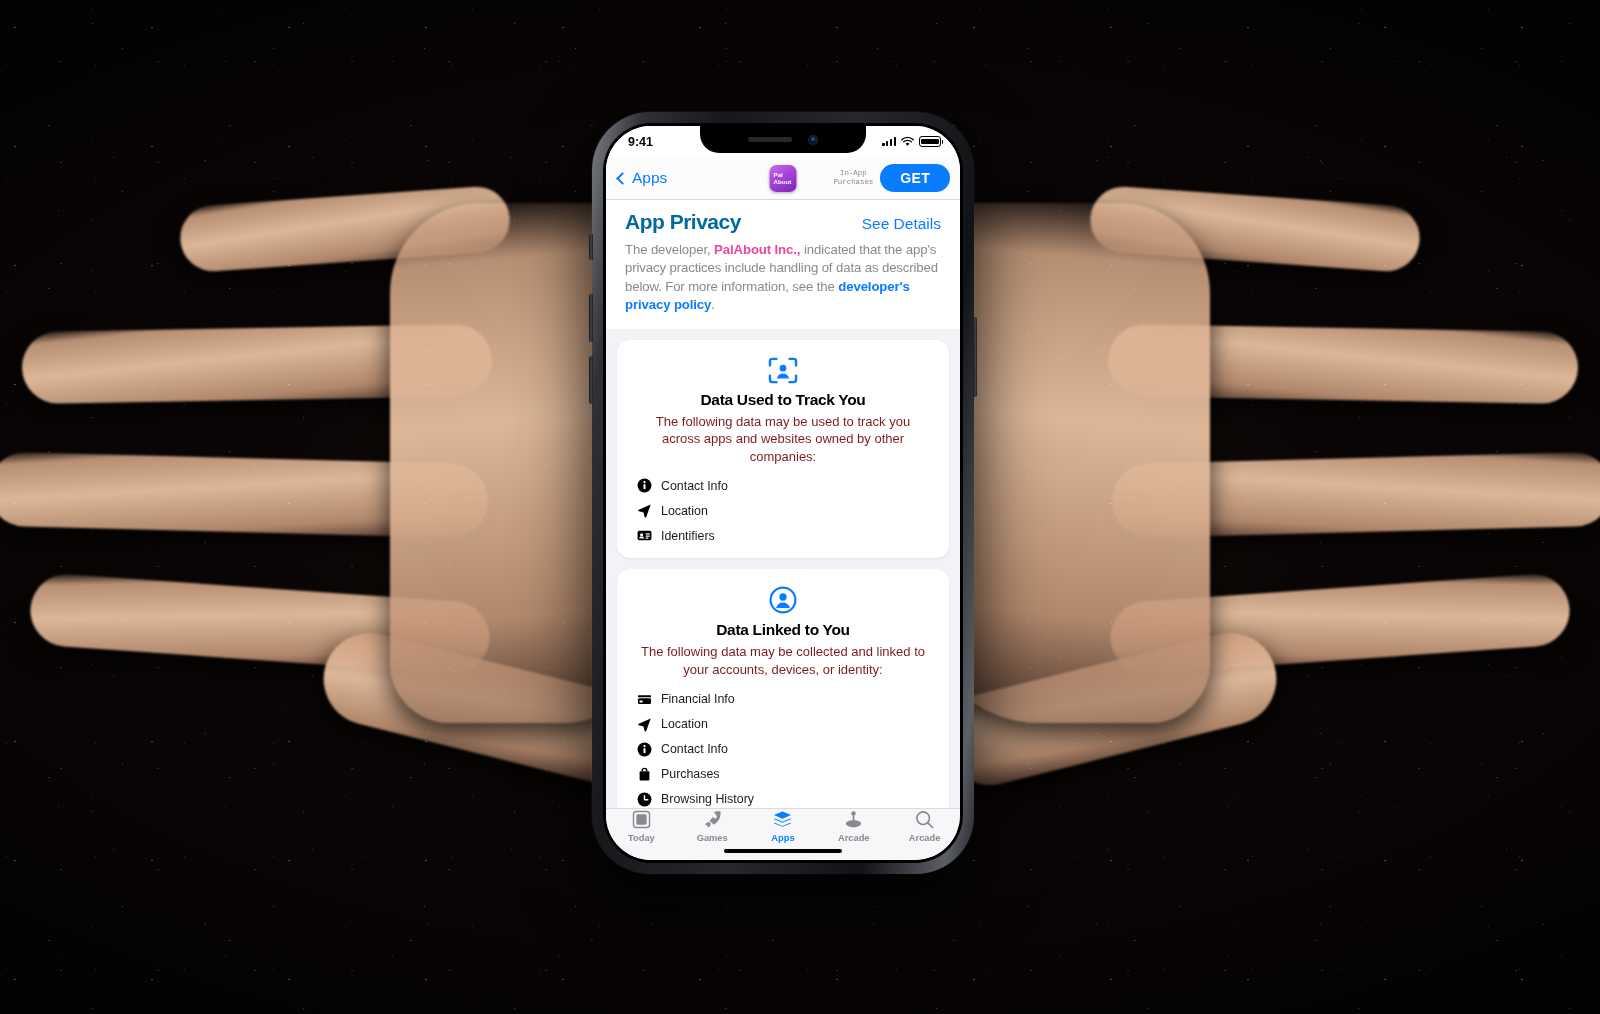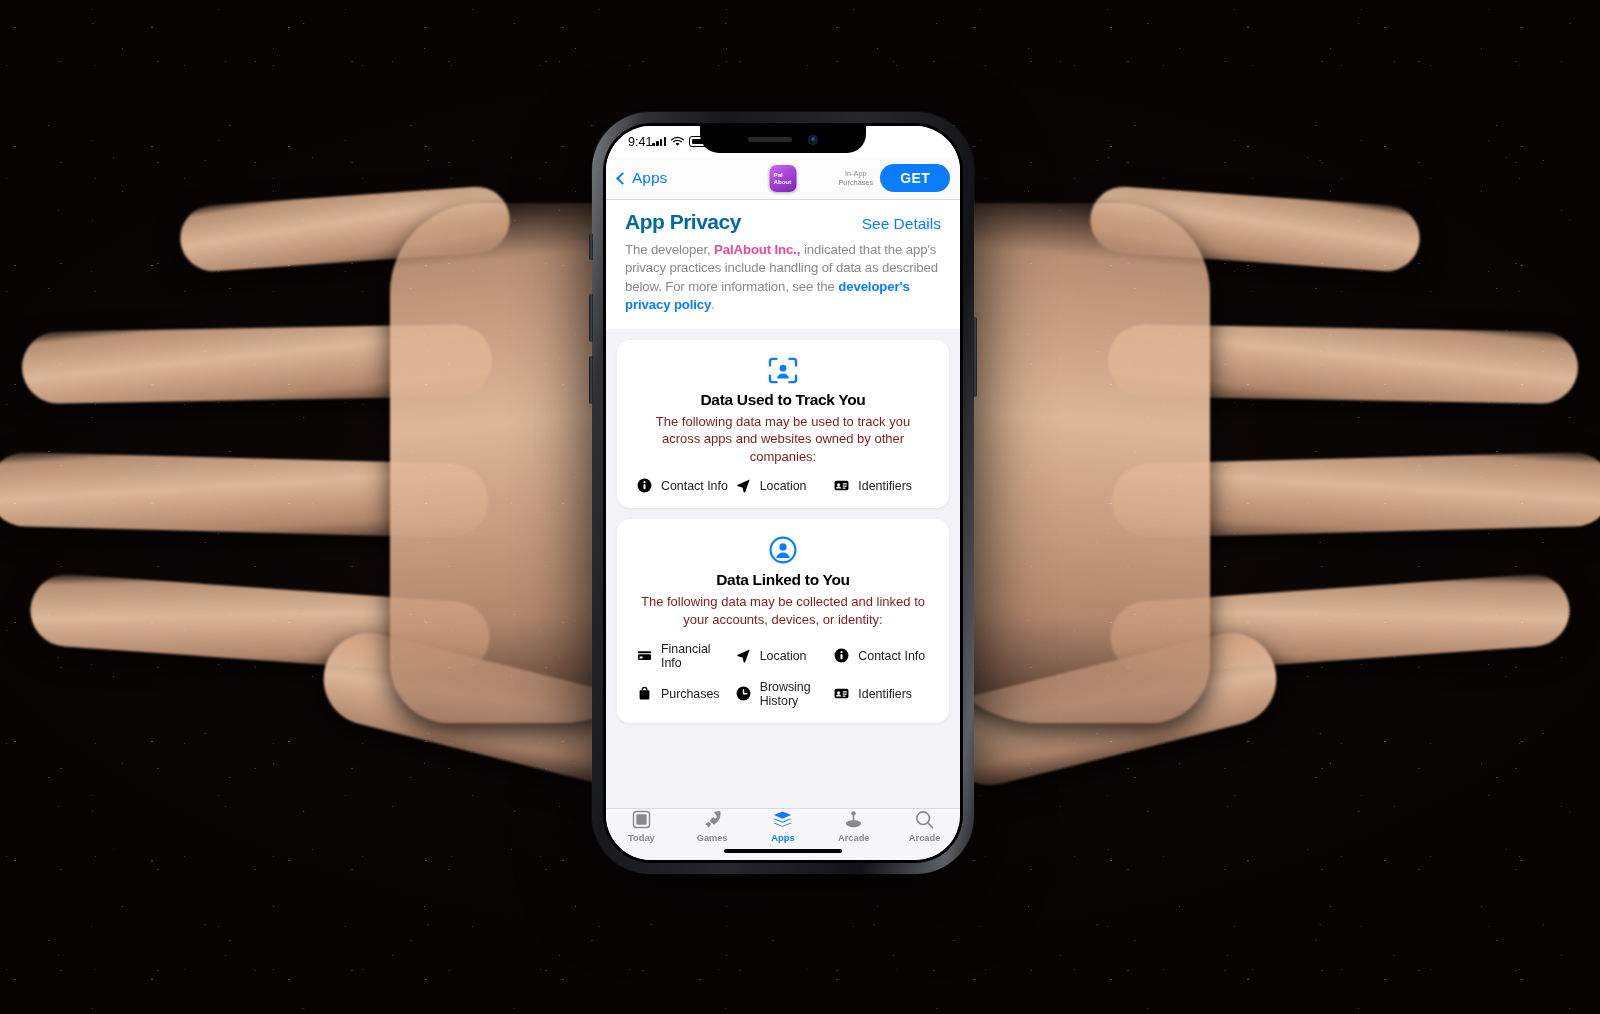--- a/index.html
+++ b/index.html
@@ -142,24 +142,24 @@
     background: radial-gradient(circle at 35% 35%, #2f5fb5, #101b33 70%);
   }
 
   
   #statusbar {
     height: 31px;
     flex: 0 0 auto;
     background: #fff;
     display: flex;
     align-items: center;
-    justify-content: flex-start;
+    justify-content: space-between;
     padding: 0 19px 0 22px;
     font-size: 12.5px;
-    font-weight: normal;
+    font-weight: bold;
     color: #000;
     position: relative;
     z-index: 5;
   }
   #status-right {
     display: flex;
     align-items: center;
     gap: 4px;
   }
   .bars { display: flex; align-items: flex-end; gap: 1.3px; height: 9px; }
@@ -237,20 +237,21 @@
     display: flex;
     align-items: center;
     gap: 7px;
   }
   #inapp {
     font-size: 7.4px;
     line-height: 9px;
     color: #8a8a8e;
     text-align: center;
     white-space: pre-line;
+    font-family: Liberation Mono, monospace;
   }
   #get {
     background: #0a7cff;
     color: #fff;
     border: none;
     border-radius: 14px;
     font-size: 14px;
     font-weight: bold;
     letter-spacing: .3px;
     padding: 6px 20px;
@@ -311,21 +312,21 @@
   .card-desc {
     text-align: center;
     font-size: 13px;
     line-height: 17.6px;
     color: #7f1d1d;
     margin-bottom: 13px;
     padding: 0 4px;
   }
   .grid {
     display: grid;
-    grid-template-columns: 1fr 1fr 1fr;
+    grid-template-columns: 1fr;
     row-gap: 10px;
     column-gap: 4px;
     padding: 0 6px;
   }
   .dcell {
     display: flex;
     align-items: center;
     gap: 9px;
     font-size: 12.4px;
     color: #1c1c1e;

